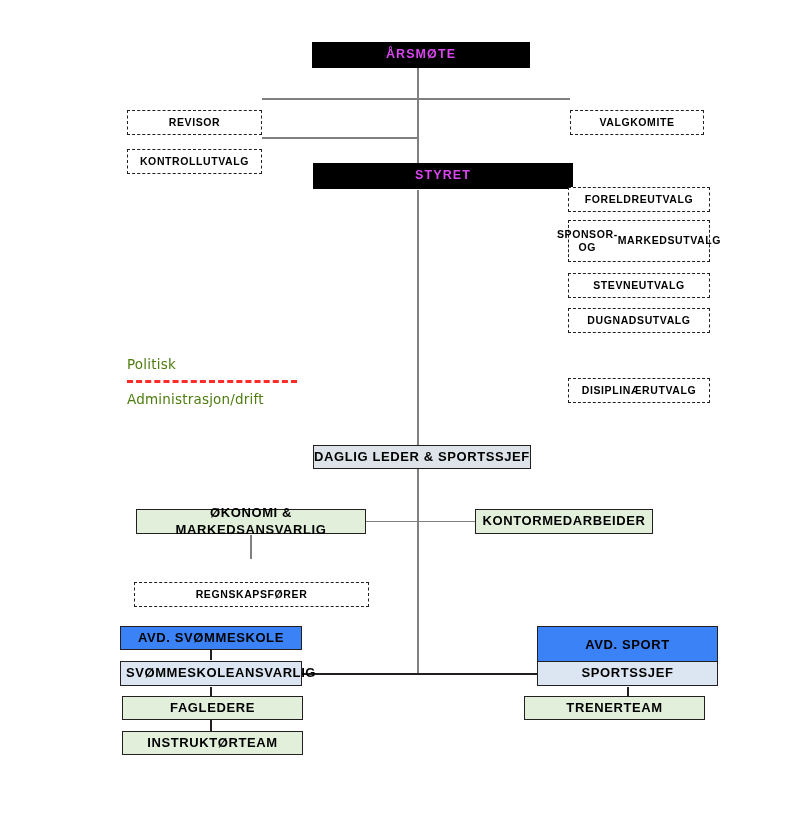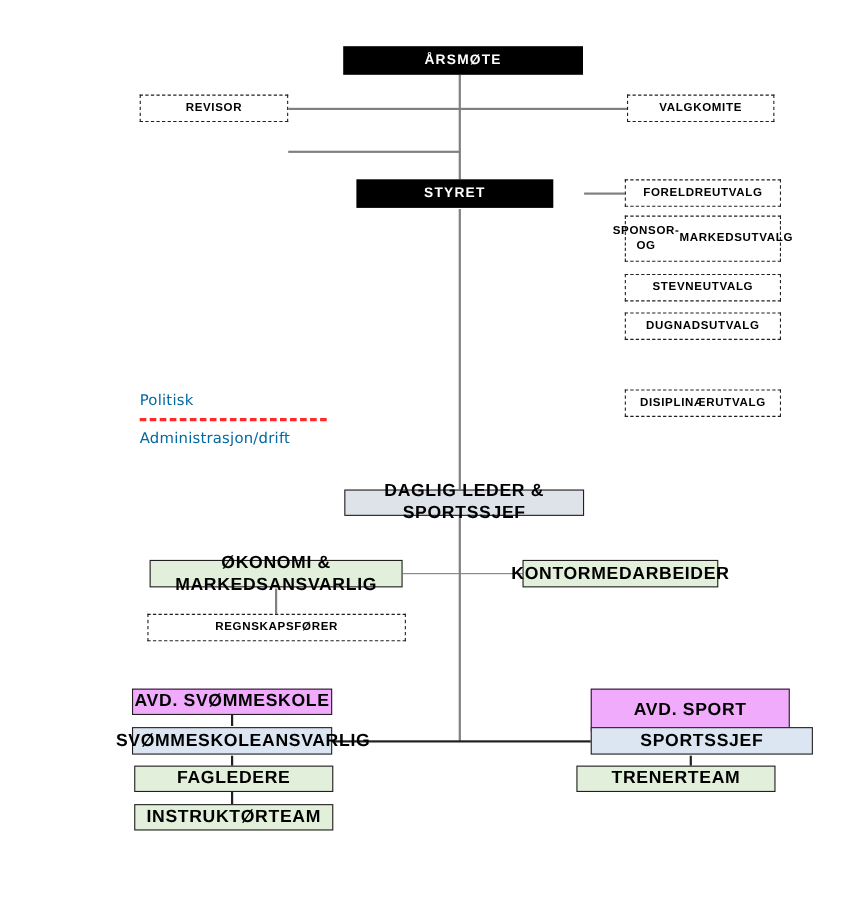--- a/index.html
+++ b/index.html
@@ -38,46 +38,47 @@
     text-align: center;
     letter-spacing: 0.6px;
     font-weight: bold;
     line-height: 1.25;
     color: #000000;
   }
 
   
   .node.black {
     background: #000000;
-    color: #ffffff;
+    color: #d946ef;
     font-size: 12.5px;
     letter-spacing: 1.1px;
   }
 
   
   .node.dashed {
     background: #ffffff;
     border: 1.6px dashed #231f20;
     font-size: 10.5px;
+    margin-top: 24px;
   }
 
   
   .node.solid {
     border: 1.3px solid #231f20;
-    font-size: 16px;
+    font-size: 13px;
   }
   .fill-blue  { background: #dce6f2; }
   .fill-green { background: #e2efda; }
-  .fill-gray  { background: #f0abfc; }
+  .fill-gray  { background: #3b82f6; }
   .fill-bluegray { background: #dde3e9; }
 
   
   .red-label {
     position: absolute;
-    color: #0369a1;
+    color: #4d7c0f;
     font-size: 13.5px;
     font-family: "DejaVu Sans", sans-serif;
     font-weight: normal;
     letter-spacing: 0.2px;
     white-space: nowrap;
   }
   .red-divider {
     position: absolute;
     height: 0;
     border-top: 3px dashed #ff2a2a;
@@ -112,22 +113,23 @@
 
   <div class="line-dark" style="left:627px; top:650px; width:1.6px; height:10px;"></div>
   <div class="line-dark" style="left:627px; top:687px; width:1.6px; height:10px;"></div>
 
   <div class="node black" style="left:312px; top:42px; width:218px; height:26px;">ÅRSMØTE</div>
 
   <div class="node dashed" style="left:127px; top:86px; width:135px; height:25px;">REVISOR</div>
 
   <div class="node dashed" style="left:570px; top:86px; width:134px; height:25px;">VALGKOMITE</div>
 
+  <div class="node dashed" style="left:127px; top:125px; width:135px; height:25px;">KONTROLLUTVALG</div>
 
-  <div class="node black" style="left:324px; top:163px; width:179px; height:26px;">STYRET</div>
+  <div class="node black" style="left:313px; top:163px; width:260px; height:26px;">STYRET</div>
 
   <div class="node dashed" style="left:568px; top:163px; width:142px; height:25px;">FORELDREUTVALG</div>
 
   <div class="node dashed" style="left:568px; top:196px; width:142px; height:42px; ">
     <span>SPONSOR- OG</span>
     <span>MARKEDSUTVALG</span>
   </div>
 
   <div class="node dashed" style="left:568px; top:249px; width:142px; height:25px;">STEVNEUTVALG</div>
 
@@ -147,21 +149,21 @@
   <div class="node solid fill-green" style="left:475px; top:509px; width:178px; height:25px;">KONTORMEDARBEIDER</div>
 
   <div class="node dashed" style="left:134px; top:558px; width:235px; height:25px;">REGNSKAPSFØRER</div>
 
   <div class="node solid fill-gray" style="left:120px; top:626px; width:182px; height:24px;">AVD. SVØMMESKOLE</div>
 
   <div class="node solid fill-gray" style="left:537px; top:626px; width:181px; height:39px;">AVD. SPORT</div>
 
   <div class="node solid fill-blue" style="left:120px; top:661px; width:182px; height:25px;padding-left:20px;">SVØMMESKOLEANSVARLIG</div>
 
-  <div class="node solid fill-blue" style="left:537px; top:661px; width:202px; height:25px;">SPORTSSJEF</div>
+  <div class="node solid fill-blue" style="left:537px; top:661px; width:181px; height:25px;">SPORTSSJEF</div>
 
   <div class="node solid fill-green" style="left:122px; top:696px; width:181px; height:24px;">FAGLEDERE</div>
 
   <div class="node solid fill-green" style="left:524px; top:696px; width:181px; height:24px;">TRENERTEAM</div>
 
   <div class="node solid fill-green" style="left:122px; top:731px; width:181px; height:24px;">INSTRUKTØRTEAM</div>
 
 </div>
 
 </body></html>

